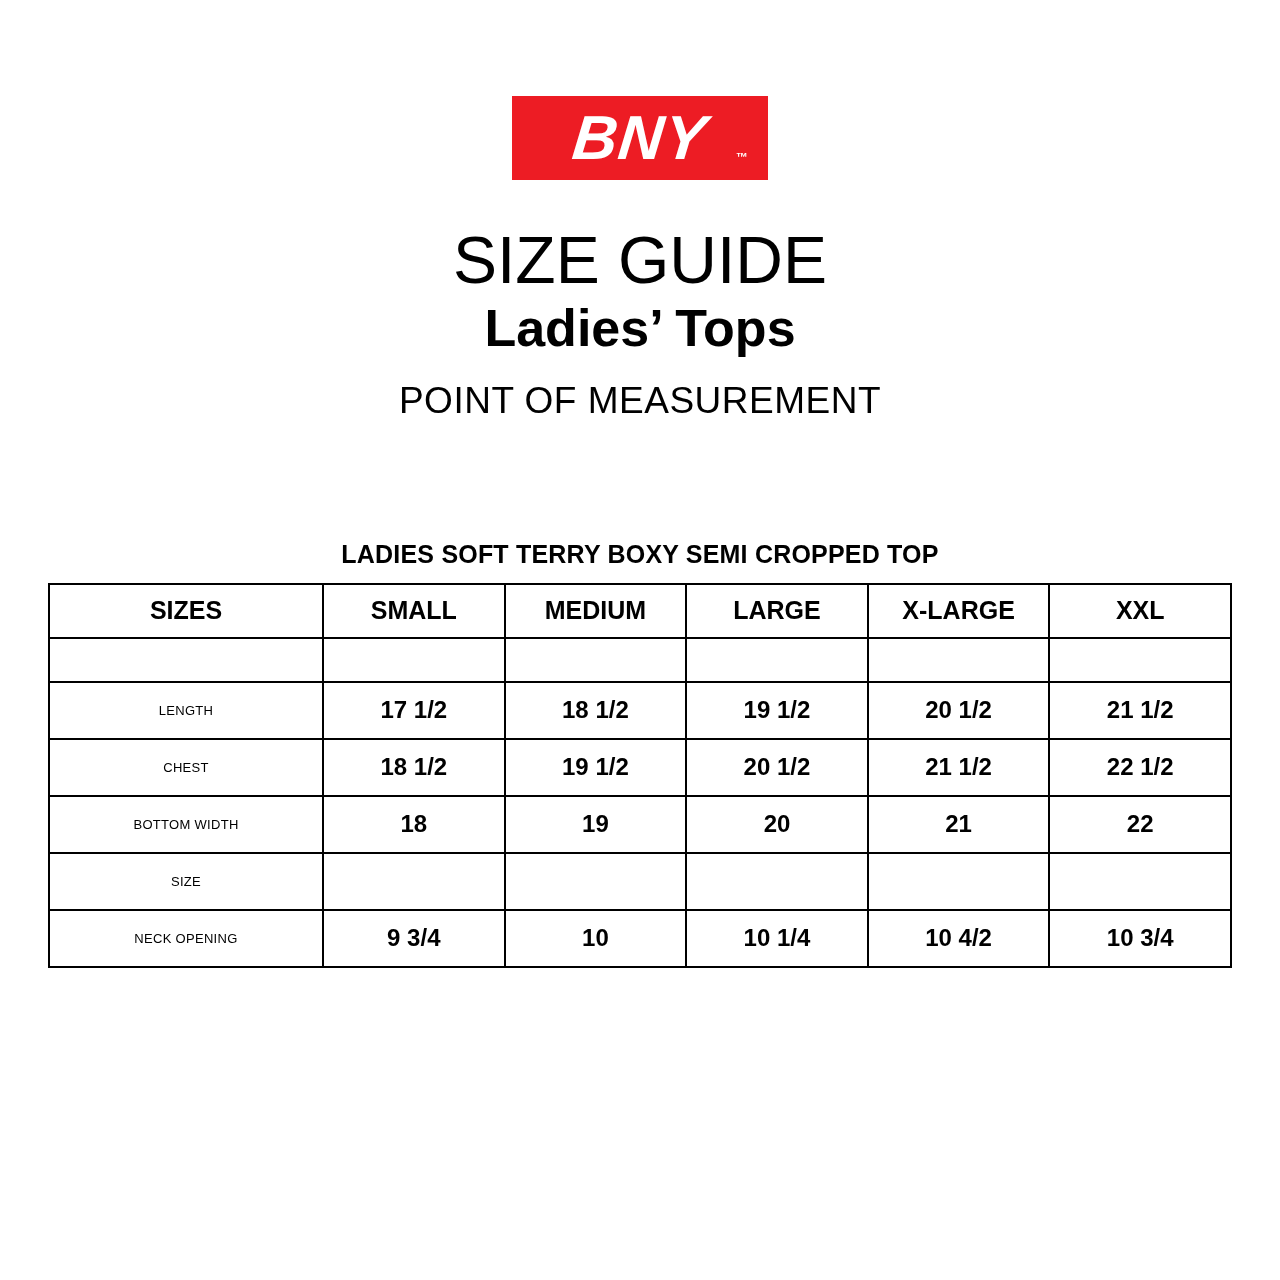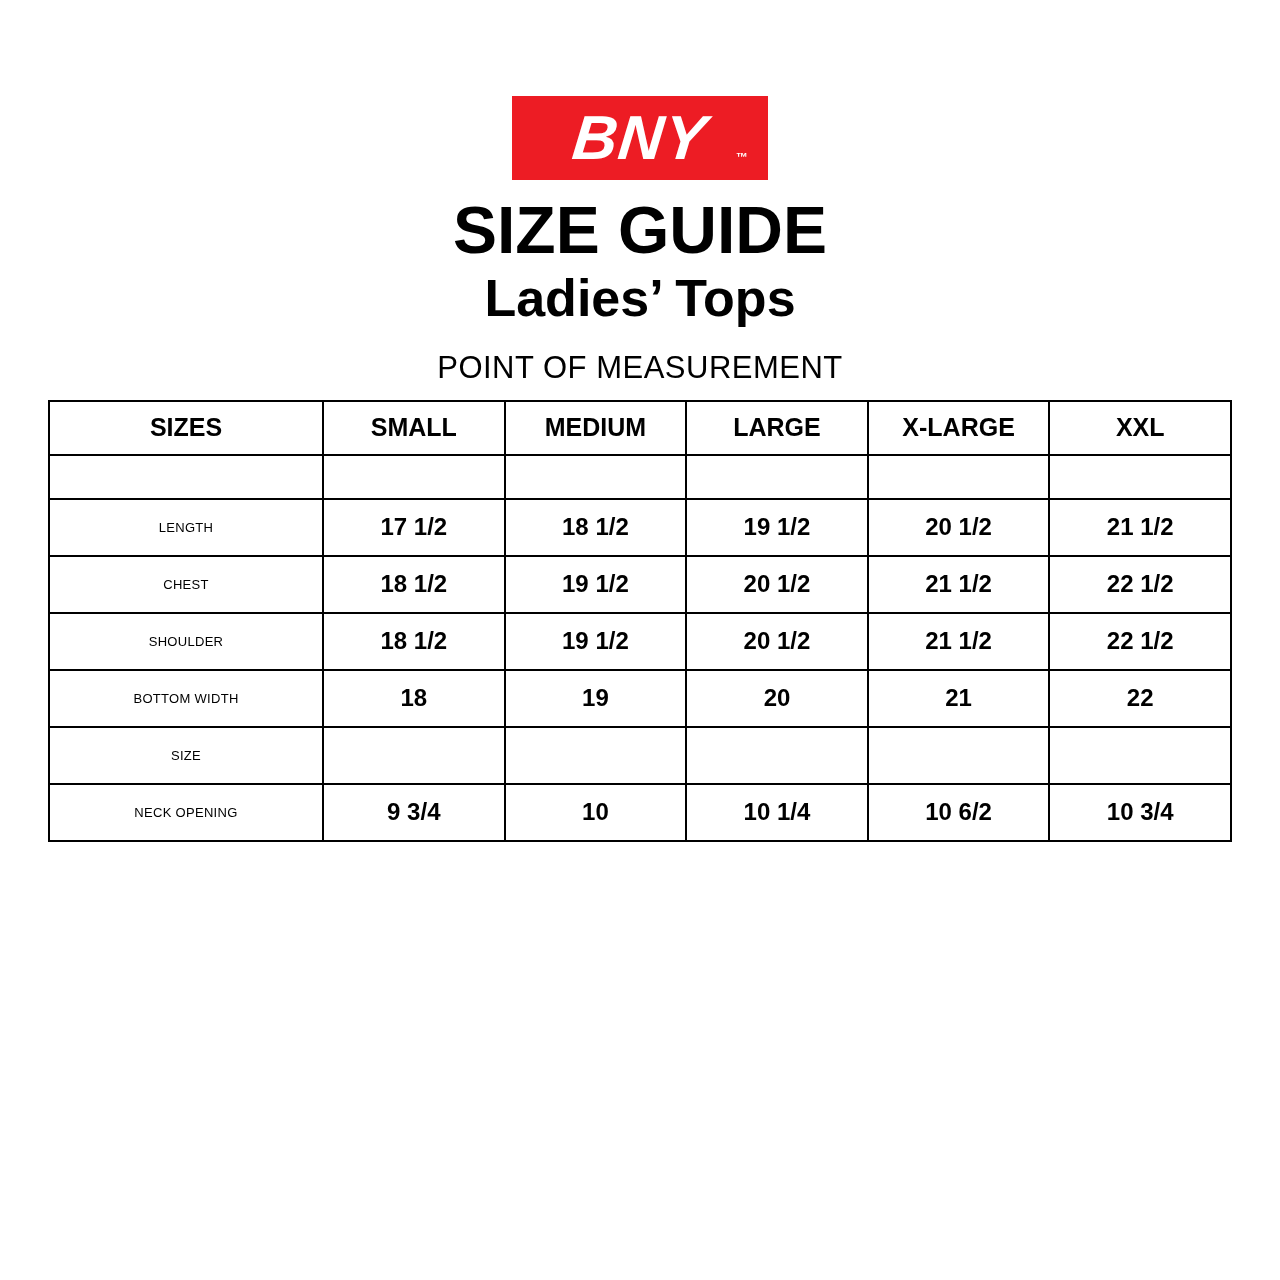--- a/index.html
+++ b/index.html
@@ -52,35 +52,35 @@
     bottom: 16px;
     color: #ffffff;
     font-size: 12px;
     font-weight: bold;
   }
 
   
   .title-main {
     text-align: center;
     font-size: 66px;
-    font-weight: bold;
+    font-weight: normal;
     letter-spacing: 0px;
-    margin-top: 16px;
+    margin-top: 46px;
     line-height: 1.05;
   }
   .title-sub {
     text-align: center;
     font-size: 52px;
     font-weight: bold;
     margin-top: 6px;
     line-height: 1.05;
   }
   .title-pom {
     text-align: center;
-    font-size: 31px;
+    font-size: 37px;
     font-weight: normal;
     margin-top: 24px;
     letter-spacing: 0.5px;
   }
 
   
   .table-caption {
     text-align: center;
     font-size: 25px;
     font-weight: bold;
@@ -135,20 +135,21 @@
     <div class="logo">
       <span class="logo-text">BNY</span>
       <span class="logo-tm">™</span>
     </div>
   </div>
 
   <div class="title-main">SIZE GUIDE</div>
   <div class="title-sub">Ladies’ Tops</div>
   <div class="title-pom">POINT OF MEASUREMENT</div>
 
+  <div class="table-caption">LADIES SOFT TERRY BOXY SEMI CROPPED TOP</div>
 
   <div class="table-wrap">
     <table class="size-table">
       <colgroup>
         <col class="col-label">
         <col>
           <col>
           <col>
           <col>
           <col>
@@ -182,48 +183,40 @@
         </tr>
         <tr>
           <td class="row-label">CHEST</td>
           <td class="value">18 1/2</td>
           <td class="value">19 1/2</td>
           <td class="value">20 1/2</td>
           <td class="value">21 1/2</td>
           <td class="value">22 1/2</td>
         </tr>
         <tr>
-          <td class="row-label">SHOULDER</td>
-          <td class="value">18 1/2</td>
-          <td class="value">19 1/2</td>
-          <td class="value">20 1/2</td>
-          <td class="value">21 1/2</td>
-          <td class="value">22 1/2</td>
-        </tr>
-        <tr>
           <td class="row-label">BOTTOM WIDTH</td>
           <td class="value">18</td>
           <td class="value">19</td>
           <td class="value">20</td>
           <td class="value">21</td>
           <td class="value">22</td>
         </tr>
         <tr>
           <td class="row-label">SIZE</td>
           <td class="value"></td>
           <td class="value"></td>
           <td class="value"></td>
           <td class="value"></td>
           <td class="value"></td>
         </tr>
         <tr>
           <td class="row-label">NECK OPENING</td>
           <td class="value">9 3/4</td>
           <td class="value">10</td>
           <td class="value">10 1/4</td>
-          <td class="value">10 6/2</td>
+          <td class="value">10 4/2</td>
           <td class="value">10 3/4</td>
         </tr>
       </tbody>
     </table>
   </div>
 
 </div>
 
 </body></html>

